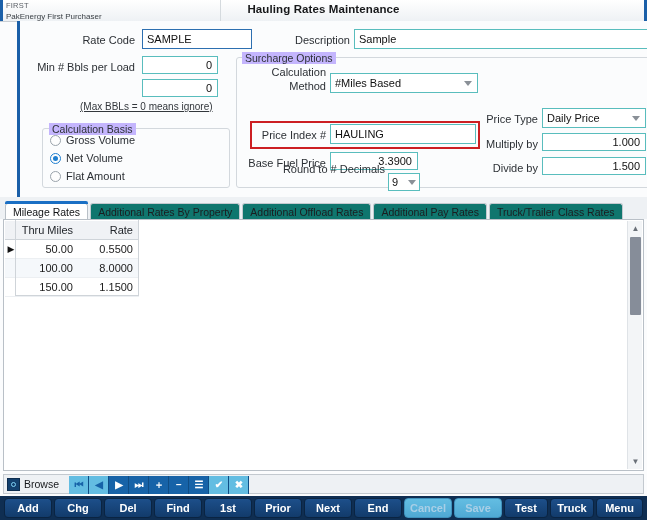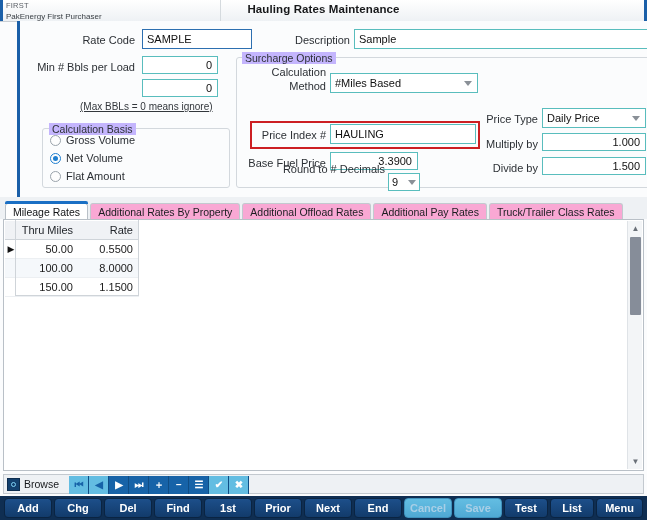--- a/index.html
+++ b/index.html
@@ -61,21 +61,21 @@
     border-radius:50%;background:#1f7fd0;}
 
   
   .redbox{position:absolute;box-sizing:border-box;border:2px solid #cc1f23;background:transparent;}
 
   
   .tabstrip{position:absolute;left:0;top:197px;width:647px;height:22px;background:#eef1f4;}
   .tabs{position:absolute;left:5px;top:203px;height:17px;}
   .tab{position:relative;float:left;height:17px;box-sizing:border-box;
     padding:0 7px;font-size:10.5px;line-height:17px;color:#1b1d20;
-    background:#f9a8d4;border:1px solid #c3c9cf;border-bottom:none;
+    background:#0f766e;border:1px solid #c3c9cf;border-bottom:none;
     border-radius:3px 3px 0 0;margin-right:2px;white-space:nowrap;}
   .tab.active{background:#ffffff;border-color:#b9c0c7;color:#101214;}
   .tab.active:before{content:"";position:absolute;left:-1px;top:-3px;right:-1px;height:3px;
     background:#1a6fc4;border-radius:2px 2px 0 0;}
 
   
   .panel{position:absolute;left:3px;top:219px;width:641px;height:252px;
     background:#ffffff;border:1px solid #b9c0c7;box-sizing:border-box;}
   .grid{position:absolute;left:1px;top:1px;width:134px;}
   .grow{height:18px;line-height:18px;font-size:11px;position:relative;}
@@ -287,17 +287,17 @@
     <div class="btn" style="left:54px;width:48px;">Chg</div>
     <div class="btn" style="left:104px;width:48px;">Del</div>
     <div class="btn" style="left:154px;width:48px;">Find</div>
     <div class="btn" style="left:204px;width:48px;">1st</div>
     <div class="btn" style="left:254px;width:48px;">Prior</div>
     <div class="btn" style="left:304px;width:48px;">Next</div>
     <div class="btn" style="left:354px;width:48px;">End</div>
     <div class="btn off" style="left:404px;width:48px;">Cancel</div>
     <div class="btn off" style="left:454px;width:48px;">Save</div>
     <div class="btn" style="left:504px;width:44px;">Test</div>
-    <div class="btn" style="left:550px;width:44px;">List</div>
+    <div class="btn" style="left:550px;width:44px;">Truck</div>
     <div class="btn" style="left:596px;width:47px;">Menu</div>
   </div>
 
 </div>
 
 </body></html>

